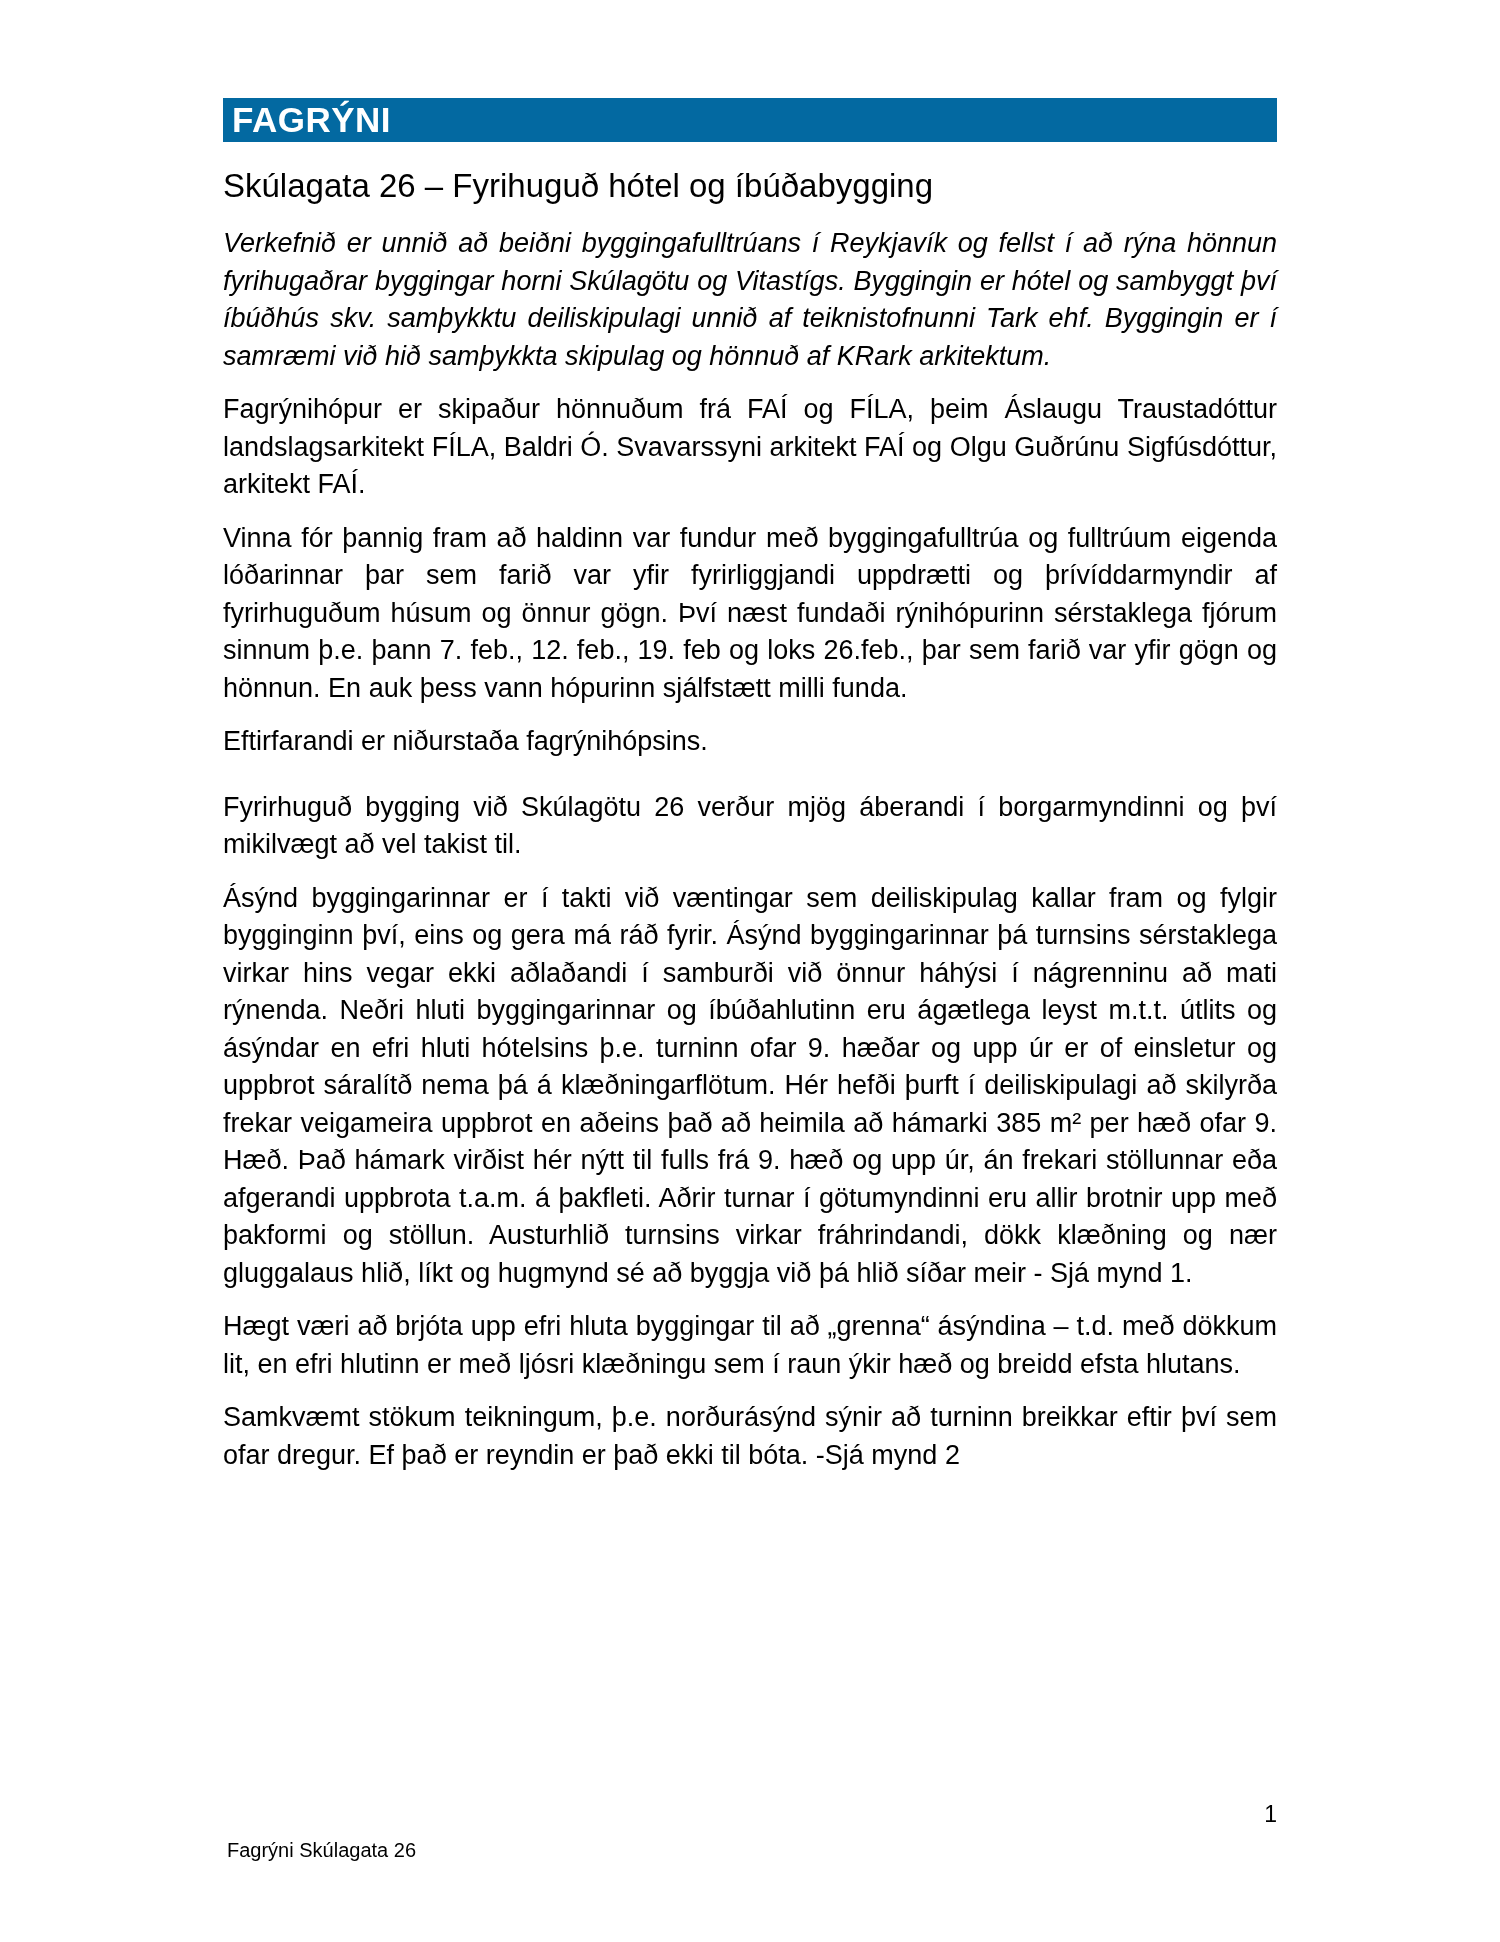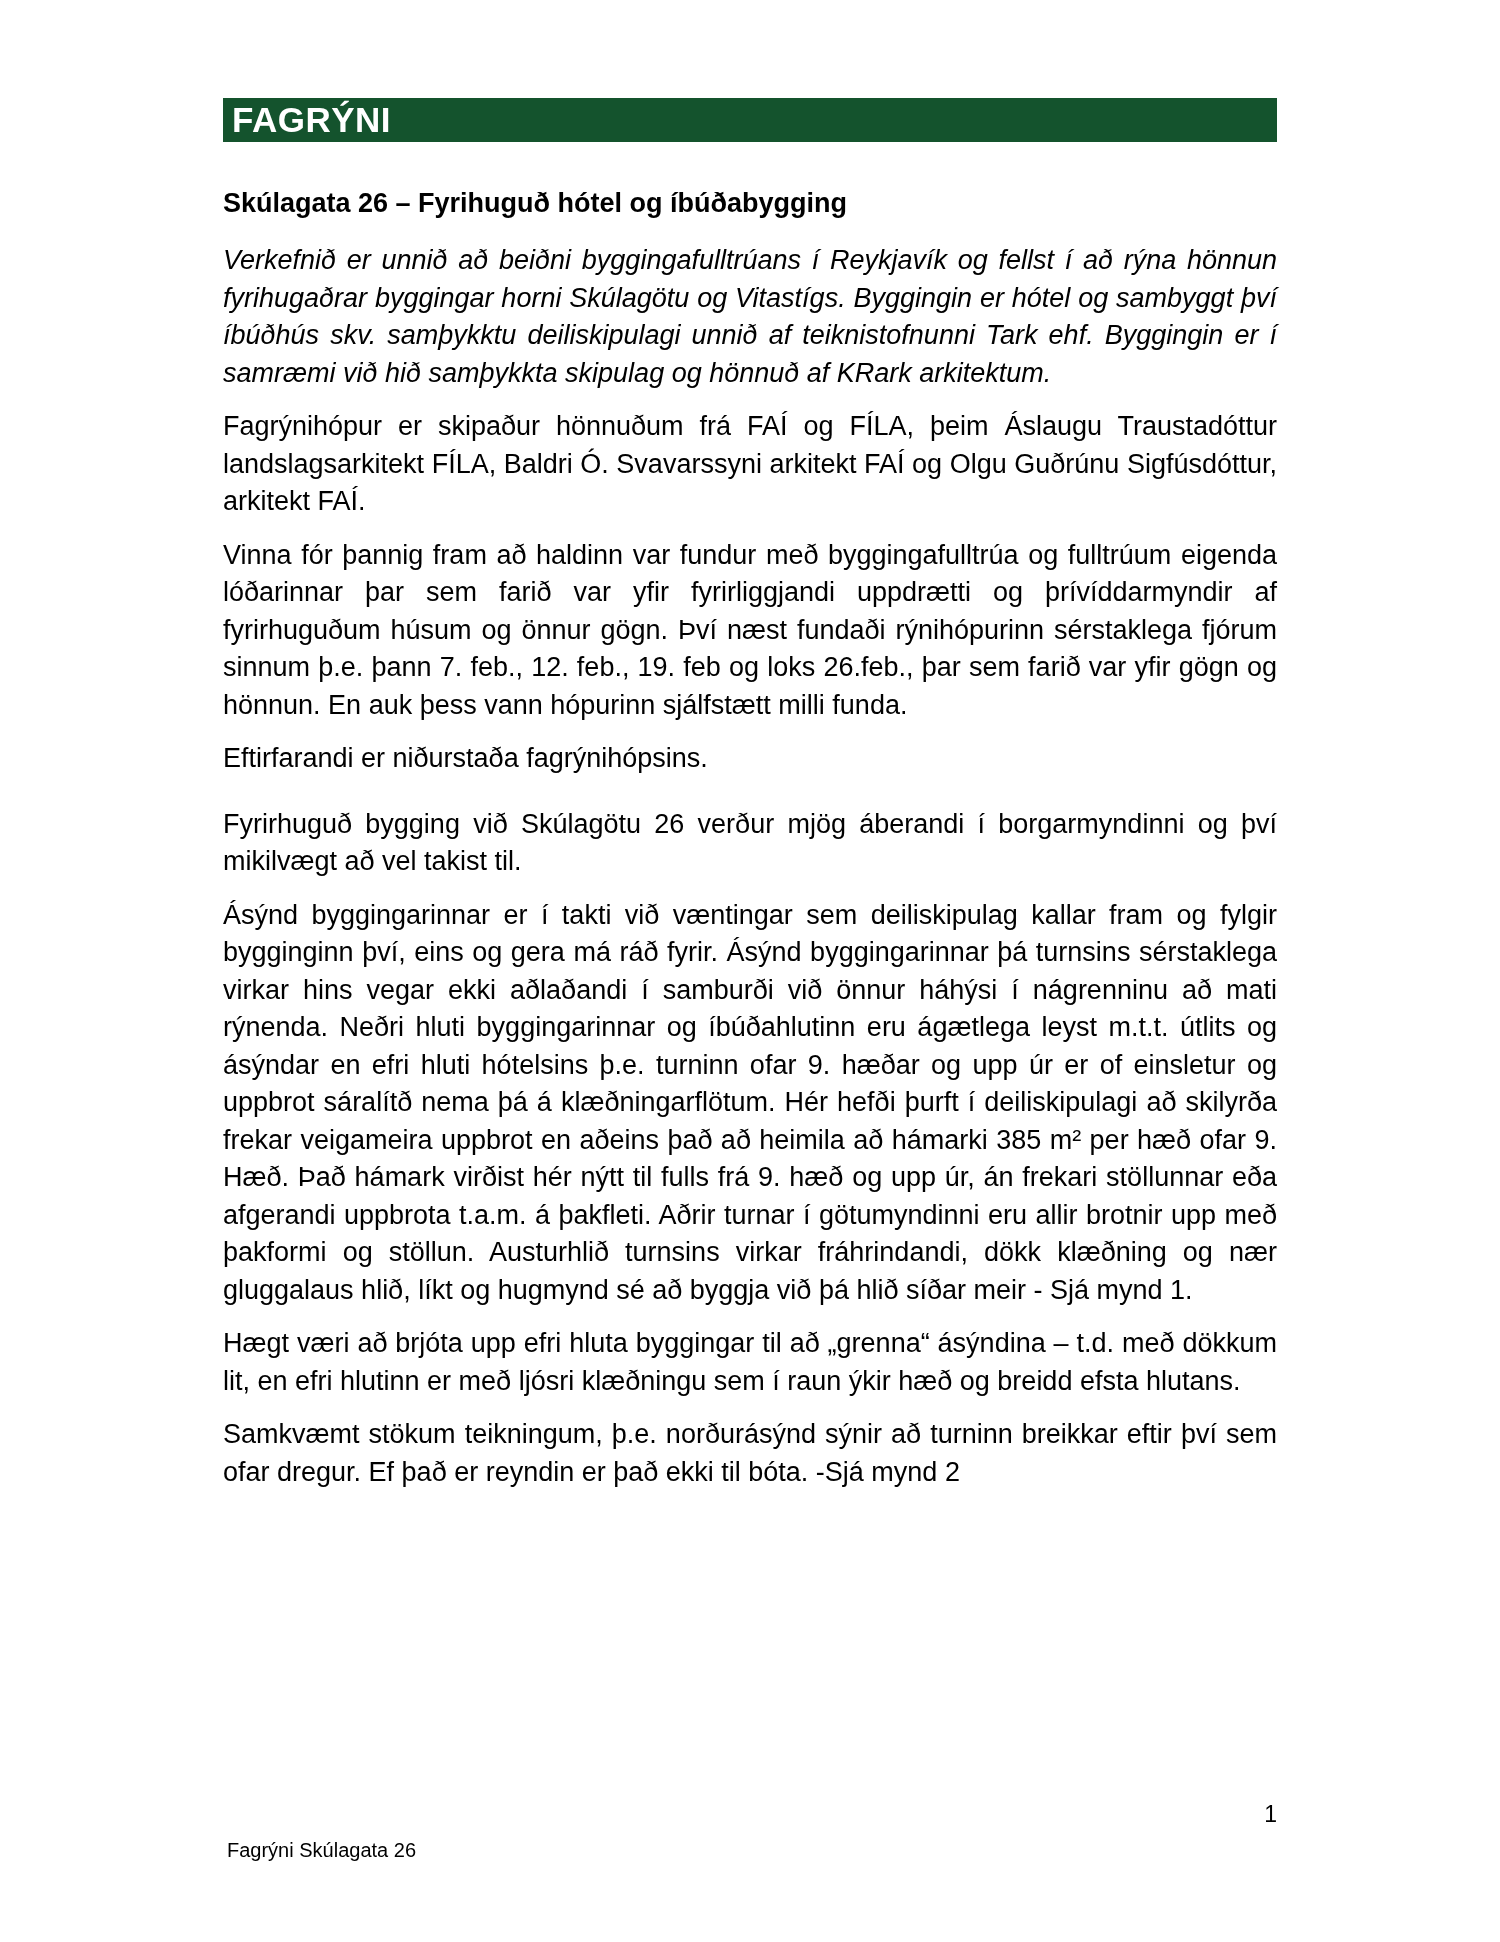--- a/index.html
+++ b/index.html
@@ -17,33 +17,33 @@
   }
   .page {
     position: absolute;
     left: 223px;
     top: 0;
     width: 1054px;
   }
   .banner {
     margin-top: 98px;
     height: 44px;
-    background: #14532d;
+    background: #0369a1;
     color: #ffffff;
     font-size: 35px;
     font-weight: bold;
     line-height: 44px;
     padding-left: 9px;
     box-sizing: border-box;
     letter-spacing: 0.5px;
   }
   .doc-title {
-    margin: 44px 0 0 0;
-    font-size: 27px;
-    font-weight: bold;
+    margin: 27px 0 0 0;
+    font-size: 33px;
+    font-weight: normal;
     line-height: 34px;
   }
   .para {
     margin: 16px 0 0 0;
     font-size: 27px;
     line-height: 37.5px;
     text-align: justify;
   }
   .para.first {
     margin-top: 22px;

